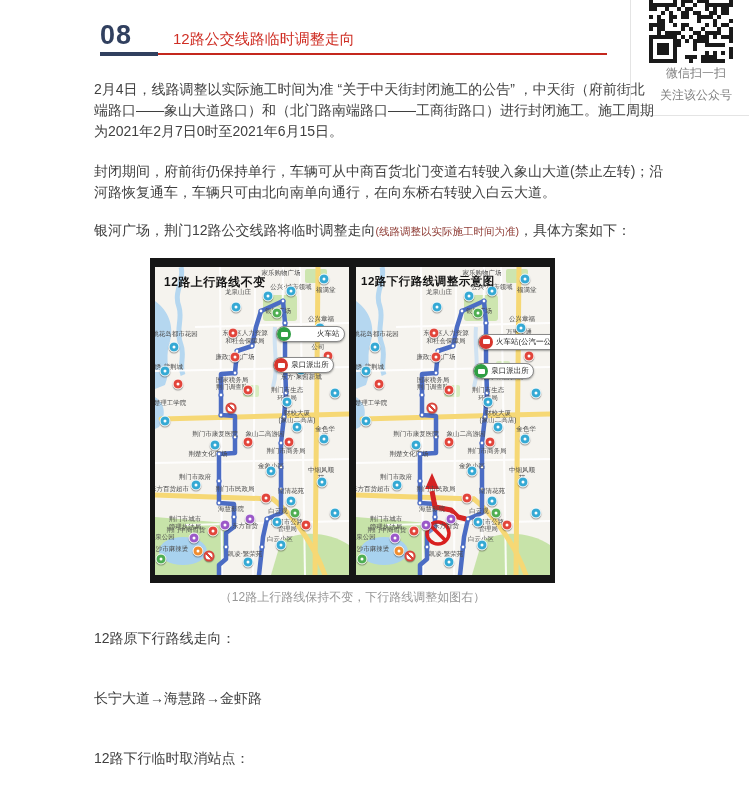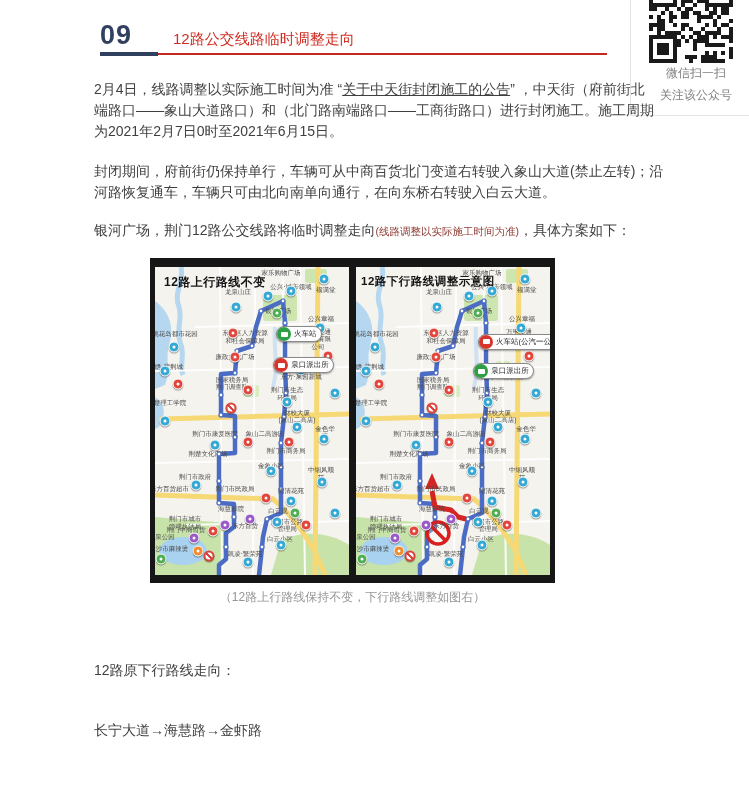--- a/index.html
+++ b/index.html
@@ -14,21 +14,21 @@
   .qr-text{position:absolute;left:0;width:100%;text-align:center;font-size:12px;color:#7f7f7f;}
   .qr-t1{top:100px;} .qr-t2{top:122px;}
   
   .sec-num{position:absolute;left:100px;top:20px;font-size:27px;font-weight:bold;color:#31405f;letter-spacing:1px;}
   .num-bar{position:absolute;left:100px;top:52px;width:58px;height:4px;background:#31405f;}
   .red-bar{position:absolute;left:158px;top:53px;width:449px;height:2px;background:#c4271d;}
   .sec-title{position:absolute;left:173px;top:30px;font-size:15px;color:#cf2e24;}
   
   .para{position:absolute;left:94px;width:600px;font-size:14px;line-height:21px;color:#3f3f3f;white-space:pre-line;}
   .p1{top:79px;} .p2{top:161px;} .p3{top:220px;white-space:normal;}
-  .doc-link{color:#3f3f3f;text-decoration:underline;cursor:pointer;}
+  .doc-link{color:#3f3f3f;cursor:pointer;}
   .small-note{font-size:10.5px;color:#8e3b34;}
   
   .figure{position:absolute;left:150px;top:258px;width:405px;height:325px;background:#161616;
     display:flex;align-items:center;justify-content:center;gap:7px;}
   .map{position:relative;width:194px;height:308px;overflow:hidden;background:#84cc16;}
   .map-svg{position:absolute;left:0;top:0;}
   .map-title{position:absolute;top:7px;left:9px;font-size:12px;font-weight:bold;color:#141414;letter-spacing:.5px;z-index:6;}
   .map-r .map-title{left:5px;font-size:11.5px;}
   .map-label{position:absolute;transform:translate(-50%,-50%);font-size:6.5px;color:#4c4c4c;
     text-align:center;line-height:1.15;white-space:pre-line;z-index:3;pointer-events:none;}
@@ -42,21 +42,21 @@
     background-image:linear-gradient(45deg,transparent 42%,#d9453c 42%,#d9453c 58%,transparent 58%);}
   .station{position:absolute;transform:translate(-7px,-50%);display:flex;align-items:center;height:14px;
     background:#fff;border:1px solid #8a8a8a;border-radius:8px;font-size:7.5px;color:#222;
     padding:0 4px 0 0;white-space:nowrap;box-shadow:0 1px 2px rgba(0,0,0,.35);z-index:5;}
   .station .dot{width:14px;height:14px;border-radius:50%;margin-right:3px;display:flex;
     align-items:center;justify-content:center;flex:none;}
   .station .bus{width:7px;height:5px;background:#fff;border-radius:1px;}
   .dot-green{background:#2f9e44;} .dot-red{background:#d7352c;}
   
   .caption{position:absolute;left:150px;top:589px;width:405px;text-align:center;font-size:12px;color:#969696;}
-  .group{position:absolute;left:94px;width:600px;font-size:14px;line-height:21px;color:#3f3f3f;margin-top:32px;}
+  .group{position:absolute;left:94px;width:600px;font-size:14px;line-height:21px;color:#3f3f3f;}
   .g1{top:628px;} .g2{top:688px;} .g3{top:748px;}
 </style>
 </head>
 <body>
 
 <svg width="0" height="0" style="position:absolute" aria-hidden="true">
   <defs>
     <g id="basemap">
       <rect x="0" y="0" width="194" height="308" fill="#f5f3ee"></rect>
 
@@ -264,21 +264,21 @@
       <rect x="15" y="1" width="5" height="5" fill="#ffffff"></rect>
       <rect x="16" y="2" width="3" height="3" fill="#1a1a1a"></rect>
       <rect x="0" y="14" width="7" height="7" fill="#1a1a1a"></rect>
       <rect x="1" y="15" width="5" height="5" fill="#ffffff"></rect>
       <rect x="2" y="16" width="3" height="3" fill="#1a1a1a"></rect>
     </svg>
   <div class="qr-text qr-t1">微信扫一扫</div>
   <div class="qr-text qr-t2">关注该公众号</div>
 </div>
 
-<div class="sec-num">09</div>
+<div class="sec-num">08</div>
 <div class="num-bar"></div>
 <div class="red-bar"></div>
 <div class="sec-title">12路公交线路临时调整走向</div>
 
 <div class="para p1"><span>2月4日，线路调整以实际施工时间为准 “</span><span class="doc-link">关于中天街封闭施工的公告</span><span>” ，中天街（府前街北
 端路口——象山大道路口）和（北门路南端路口——工商街路口）进行封闭施工。施工周期
 为2021年2月7日0时至2021年6月15日。</span></div>
 
 <div class="para p2">封闭期间，府前街仍保持单行，车辆可从中商百货北门变道右转驶入象山大道(禁止左转)；沿
 河路恢复通车，车辆只可由北向南单向通行，在向东桥右转驶入白云大道。</div>
@@ -448,21 +448,21 @@
         <div class="map-label" style="left: 39.2%; top: 78.6%;">海慧影院</div>
         <div class="map-label" style="left: 63.4%; top: 79.5%;">白云观</div>
         <div class="map-label" style="left: 16%; top: 85.4%;">荆门中商百货</div>
         <div class="map-label" style="left: 46.4%; top: 84.4%;">东方百货</div>
         <div class="map-label" style="left: 68%; top: 83.8%;">荆门市公路
 管理局</div>
         <div class="map-label" style="left: 3.5%; top: 87.7%;">龙泉公园</div>
         <div class="map-label" style="left: 64.4%; top: 88.6%;">白云小区</div>
         <div class="map-label" style="left: 8.8%; top: 91.6%;">沙市麻辣烫</div>
         <div class="map-label" style="left: 46.4%; top: 93.2%;">凯凌·繁荣苑</div>
-        <div class="station" style="left: 66%; top: 22%;">
+        <div class="station" style="left: 66%; top: 22%; gap: 23px;">
           <span class="dot dot-green">
             <span class="bus"></span>
           </span>
           <span>火车站</span>
         </div>
         <div class="station" style="left: 64.5%; top: 32%;">
           <span class="dot dot-red">
             <span class="bus"></span>
           </span>
           <span>泉口派出所</span>
@@ -664,13 +664,14 @@
 
 <div class="caption">（12路上行路线保持不变，下行路线调整如图右）</div>
 
 <div class="group g1">
   <div>12路原下行路线走向：</div>
 </div>
 <div class="group g2">
   <div>长宁大道→海慧路→金虾路</div>
 </div>
 <div class="group g3">
+  <div>12路下行临时取消站点：</div>
 </div>
 
 </body></html>

